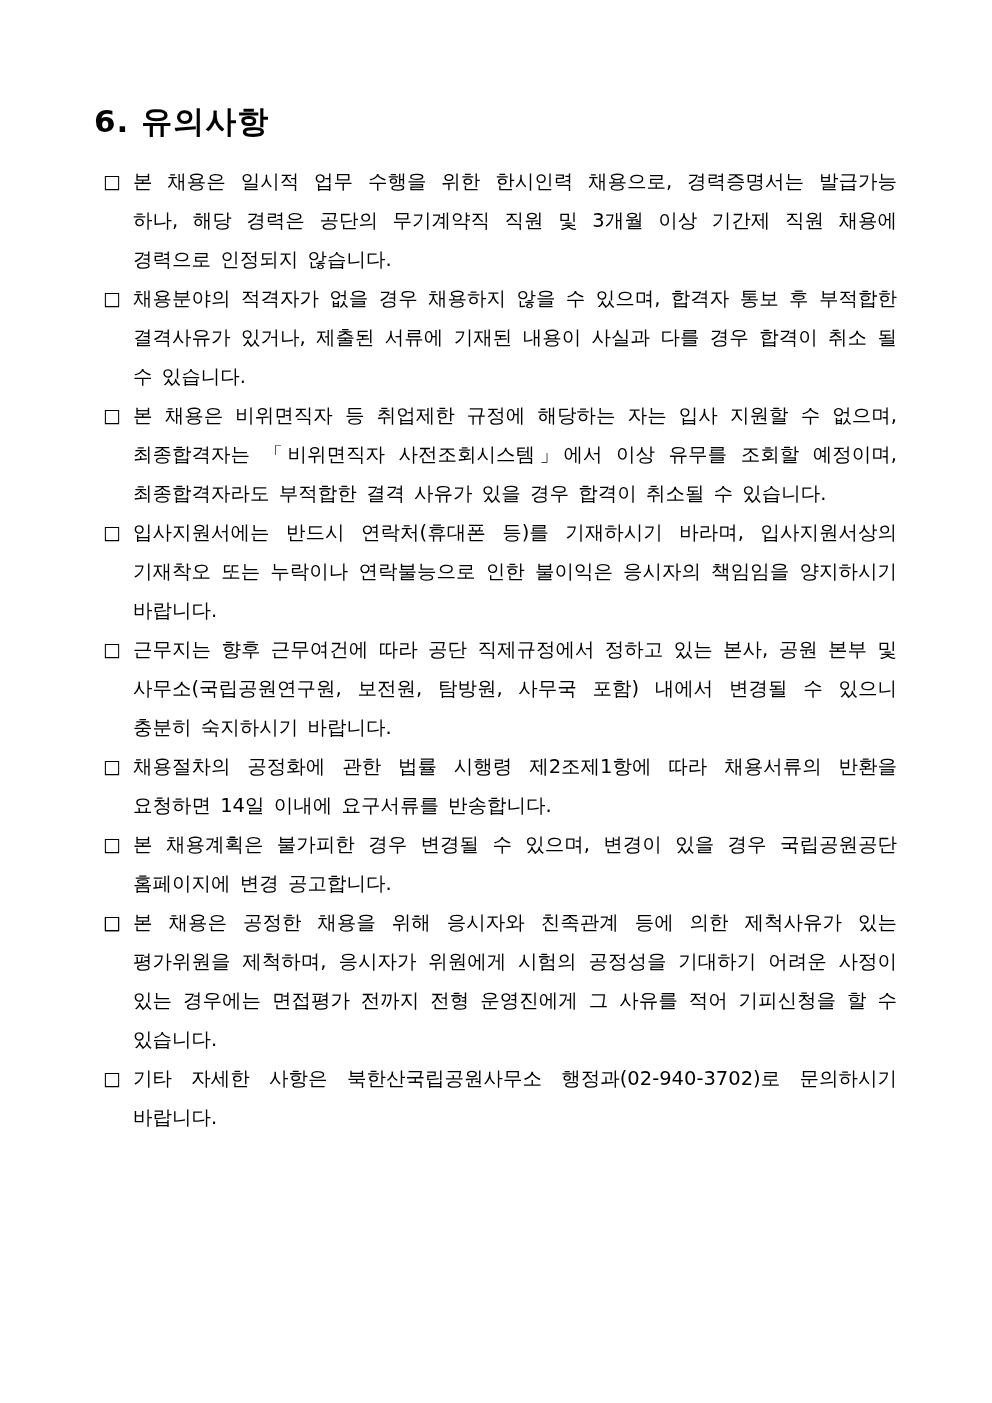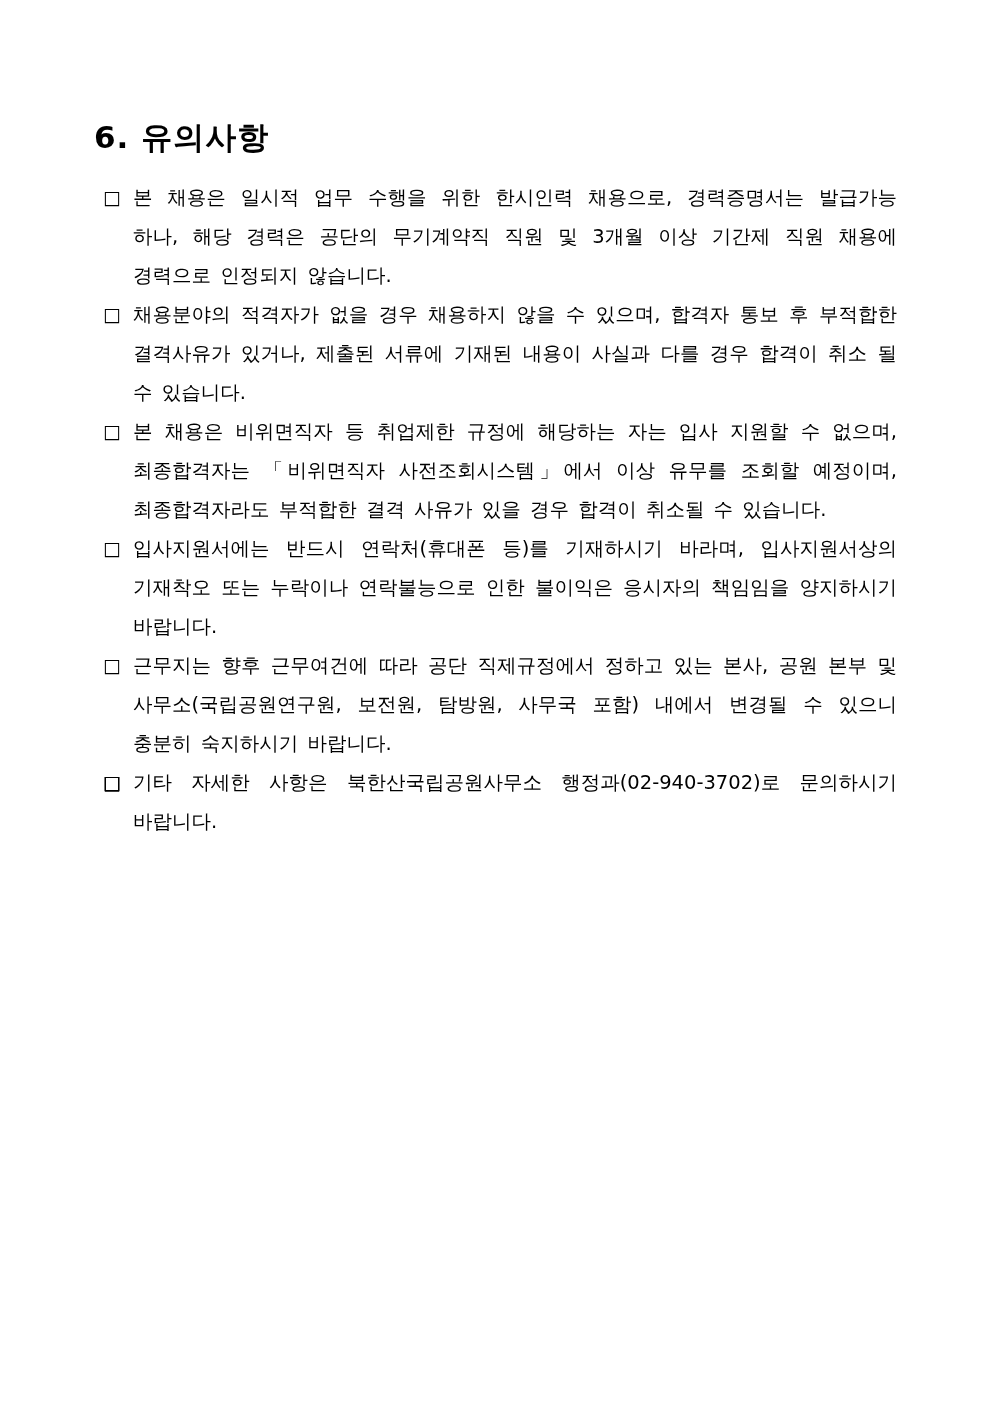--- a/index.html
+++ b/index.html
@@ -15,21 +15,21 @@
       height: 1403px;
       background: #ffffff;
       box-sizing: border-box;
       padding: 104px 95px 0 94px;
       overflow: hidden;
     }
     .doc-title {
       font-size: 31px;
       font-weight: bold;
       letter-spacing: 1px;
-      margin: 16px 0 22px 0;
+      margin: 0 0 22px 0;
       line-height: 1.15;
     }
     .notice-list {
       list-style: none;
       margin: 0;
       padding: 0;
     }
     .notice-item {
       position: relative;
       padding-left: 39px;
@@ -79,32 +79,35 @@
       <span>입사지원서에는 반드시 연락처(휴대폰 등)를 기재하시기 바라며, 입사지원서상의 기재착오 또는 누락이나 연락불능으로 인한 불이익은 응시자의 책임임을 양지하시기 바랍니다.</span>
     </li>
 
     <li class="notice-item">
       <span class="bullet-square">□</span>
       <span>근무지는 향후 근무여건에 따라 공단 직제규정에서 정하고 있는 본사, 공원 본부 및 사무소(국립공원연구원, 보전원, 탐방원, 사무국 포함) 내에서 변경될 수 있으니 충분히 숙지하시기 바랍니다.</span>
     </li>
 
     <li class="notice-item">
       <span class="bullet-square">□</span>
+      <span>채용절차의 공정화에 관한 법률 시행령 제2조제1항에 따라 채용서류의 반환을 요청하면 14일 이내에 요구서류를 반송합니다.</span>
+    </li>
+
+    <li class="notice-item">
+      <span class="bullet-square">□</span>
+      <span>본 채용계획은 불가피한 경우 변경될 수 있으며, 변경이 있을 경우 국립공원공단 홈페이지에 변경 공고합니다.</span>
     </li>
 
     <li class="notice-item">
       <span class="bullet-square">□</span>
     </li>
 
     <li class="notice-item">
       <span class="bullet-square">□</span>
-    </li>
-
-    <li class="notice-item">
-      <span class="bullet-square">□</span>
+      <span>본 채용은 공정한 채용을 위해 응시자와 친족관계 등에 의한 제척사유가 있는 평가위원을 제척하며, 응시자가 위원에게 시험의 공정성을 기대하기 어려운 사정이 있는 경우에는 면접평가 전까지 전형 운영진에게 그 사유를 적어 기피신청을 할 수 있습니다.</span>
     </li>
 
     <li class="notice-item">
       <span class="bullet-square">□</span>
       <span>기타 자세한 사항은 북한산국립공원사무소 행정과(02-940-3702)로 문의하시기 바랍니다.</span>
     </li>
 
   </ul>
 
 </div>

